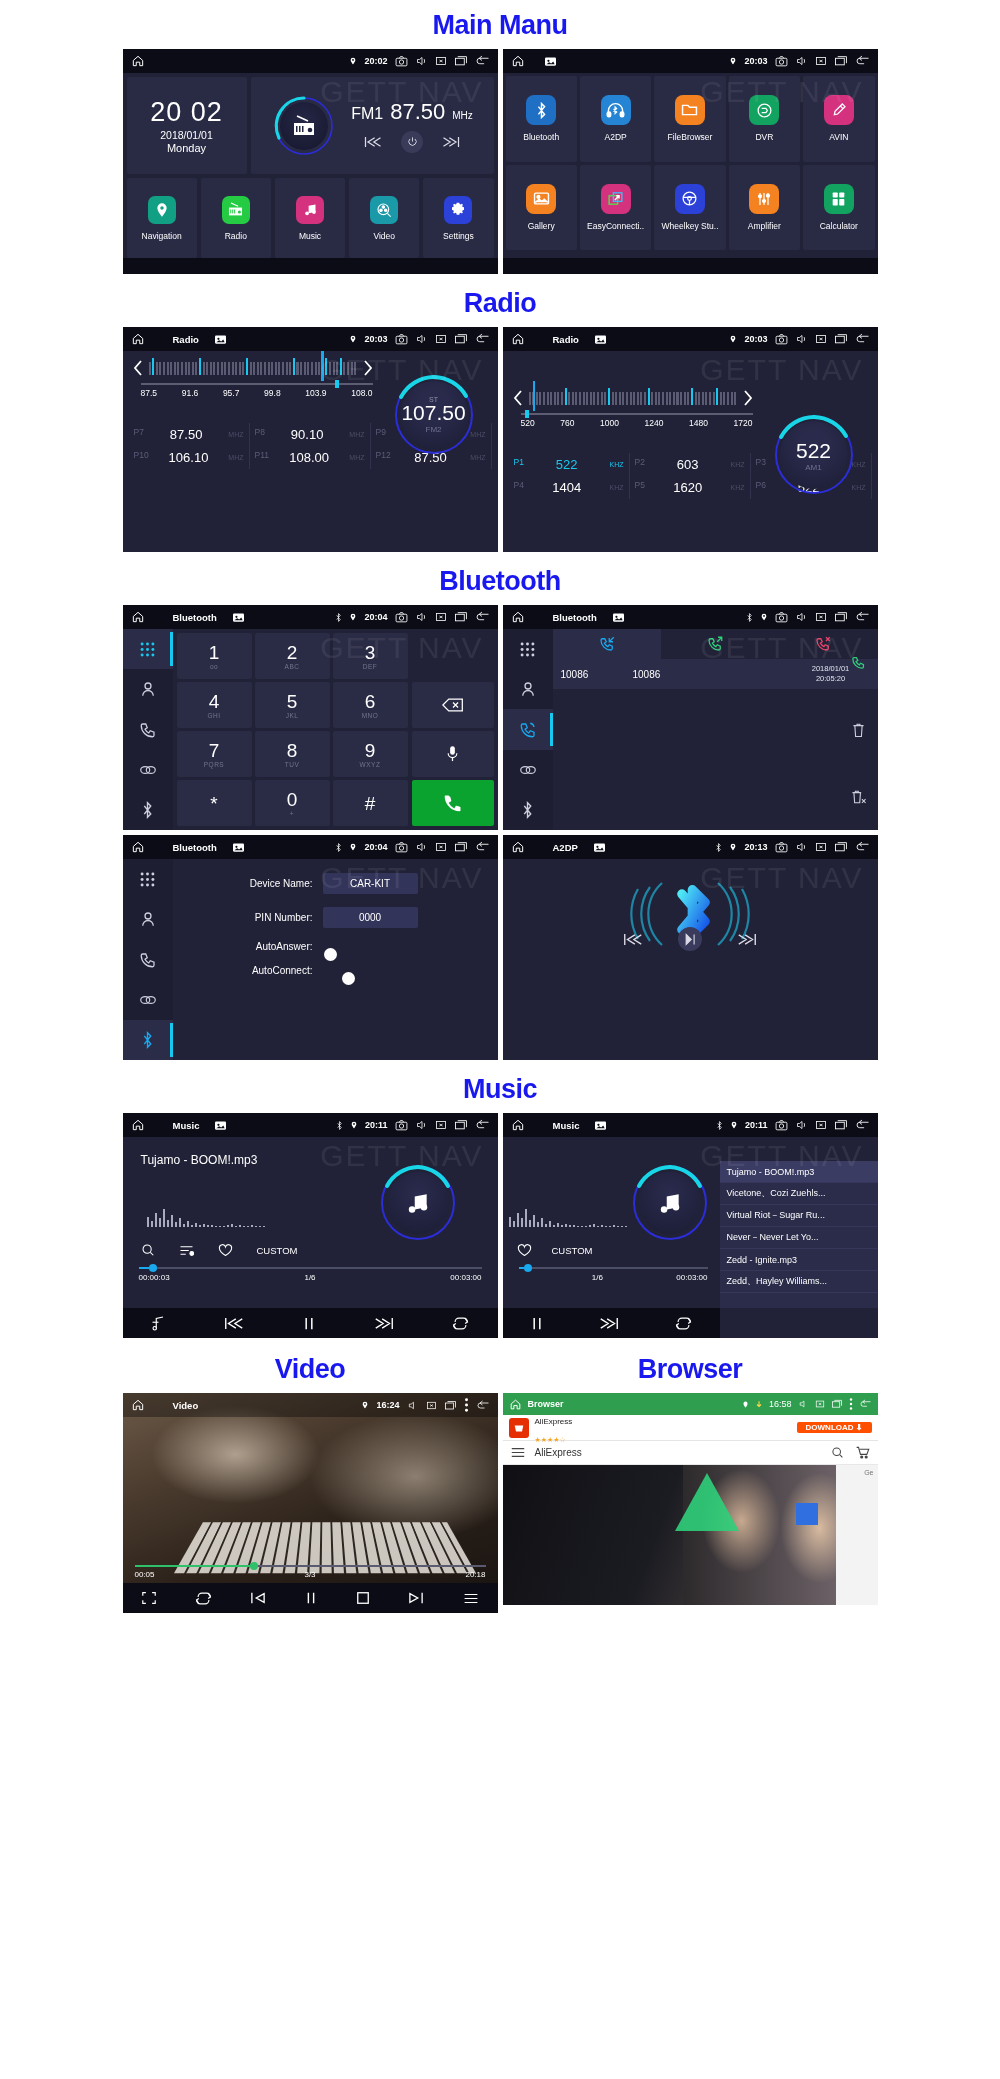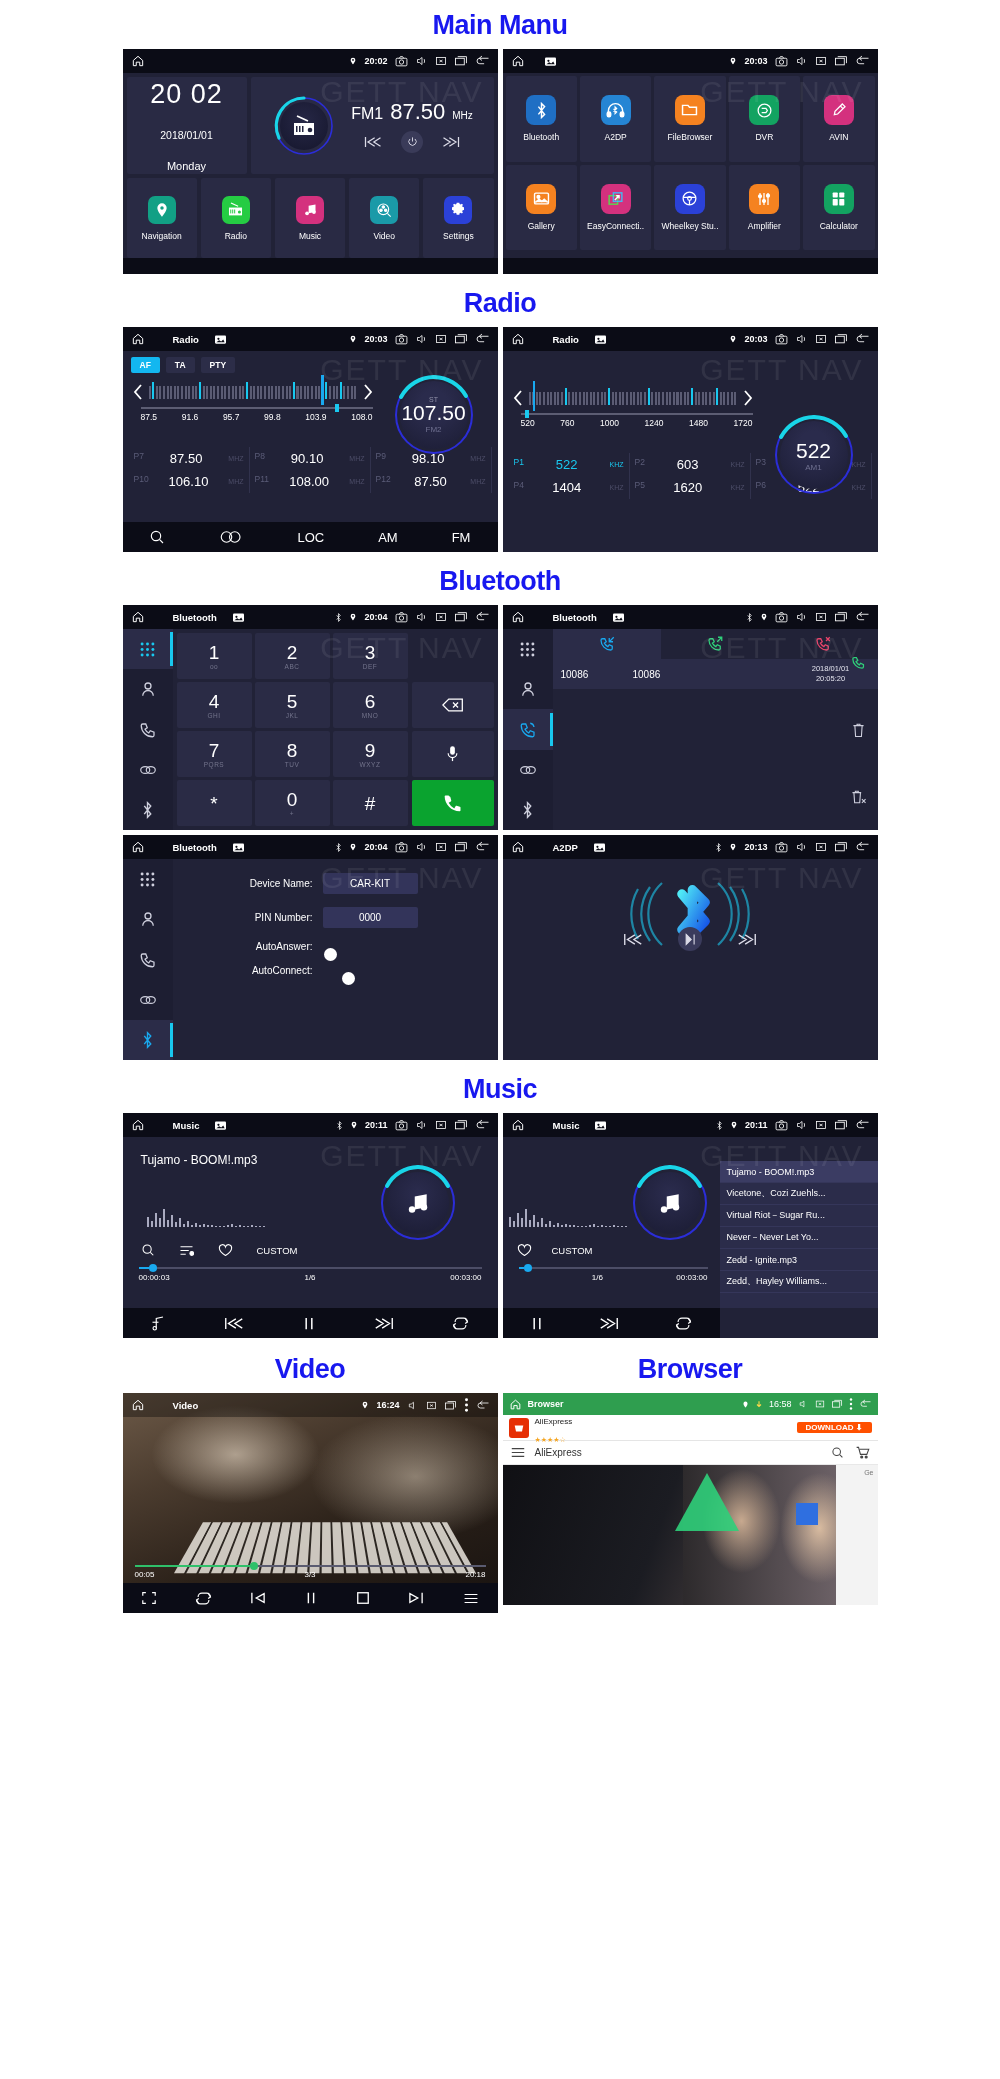--- a/index.html
+++ b/index.html
@@ -28,21 +28,21 @@
   .ico { display:inline-block; line-height:0; }
   .ico svg { display:block; }
   .wm {
     position:absolute; right:14px; top:26px; font-size:30px; color:#ffffff;
     opacity:.07; font-weight:500; letter-spacing:2px; pointer-events:none; z-index:1;
   }
   
   .mm-top { display:flex; gap:4px; padding:4px; height:105px; }
   .clock-card {
     width:120px; background:#292a44; border-radius:2px;
-    display:flex; flex-direction:column; align-items:center; justify-content:center; gap:19px;
+    display:flex; flex-direction:column; align-items:center; justify-content:center; gap:1px;
   }
   .clock-time { color:#fff; font-size:27px; font-weight:300; letter-spacing:1px; }
   .clock-date { color:#fff; font-size:10.5px; }
   .clock-day { color:#fff; font-size:11px; }
   .radio-card { flex:1; background:#292a44; border-radius:2px; display:flex; align-items:center; padding:0 8px; }
   .dial { width:62px; height:62px; position:relative; flex:none; margin-left:14px;}
   .dial .inner {
     position:absolute; inset:7px; border-radius:50%;
     background:radial-gradient(circle at 50% 40%, #262746, #15162c);
     display:flex; align-items:center; justify-content:center;
@@ -592,25 +592,20 @@
         <span class="ico">
             <svg width="15" height="12" viewBox="0 0 26 22" fill="none" stroke="#fff" stroke-width="1.6">
               <path d="M24 6H8a5 5 0 000 10h8"></path>
               <path d="M12 2L7 6l5 4"></path>
             </svg>
           </span>
       </span>
     </div>
     <div class="wm">GETT NAV</div>
     <div class="rd-body">
-      <div class="rds">
-        <b class="on">AF</b>
-        <b>TA</b>
-        <b>PTY</b>
-      </div>
       <div class="bigdial">
         <svg width="84" height="84" viewBox="0 0 84 84">
           <circle cx="42" cy="42" r="38" fill="none" stroke="#2b2dd8" stroke-width="2"></circle>
           <path d="M42 4a38 38 0 0132 19" fill="none" stroke="#19d5e8" stroke-width="4" stroke-linecap="round"></path>
           <path d="M42 4a38 38 0 00-33 20" fill="none" stroke="#19d5e8" stroke-width="4" stroke-linecap="round"></path>
         </svg>
         <div class="inner2">
           <div class="bd-st">ST</div>
           <div class="bd-num">107.50</div>
           <div class="bd-band">FM2</div>
@@ -727,37 +722,20 @@
         <div class="pz">
             <span class="pn">P11</span>
             <span class="pv">108.00</span>
             <span class="pu">MHZ</span>
           </div>
         <div class="pz">
             <span class="pn">P12</span>
             <span class="pv">87.50</span>
             <span class="pu">MHZ</span>
           </div>
-      </div>
-      <div class="rbar">
-        <span class="ico">
-            <svg width="16" height="16" viewBox="0 0 24 24" fill="none" stroke="#fff" stroke-width="1.7">
-              <circle cx="10.5" cy="10.5" r="7"></circle>
-              <path d="M16 16l5 5"></path>
-            </svg>
-          </span>
-        <span class="ico">
-            <svg width="24" height="14" viewBox="0 0 32 18" fill="none" stroke="#fff" stroke-width="1.5">
-              <circle cx="10" cy="9" r="7"></circle>
-              <circle cx="21" cy="9" r="7"></circle>
-            </svg>
-          </span>
-        <span>LOC</span>
-        <span>AM</span>
-        <span>FM</span>
       </div>
     </div>
   </div>
 
   <div class="scr">
     <div class="sbar">
       <span class="ico">
           <svg width="14" height="14" viewBox="0 0 24 24" fill="none" stroke="#fff" stroke-width="1.7">
             <path d="M4 11l8-7 8 7v9h-5v-6h-6v6H4z"></path>
           </svg>

